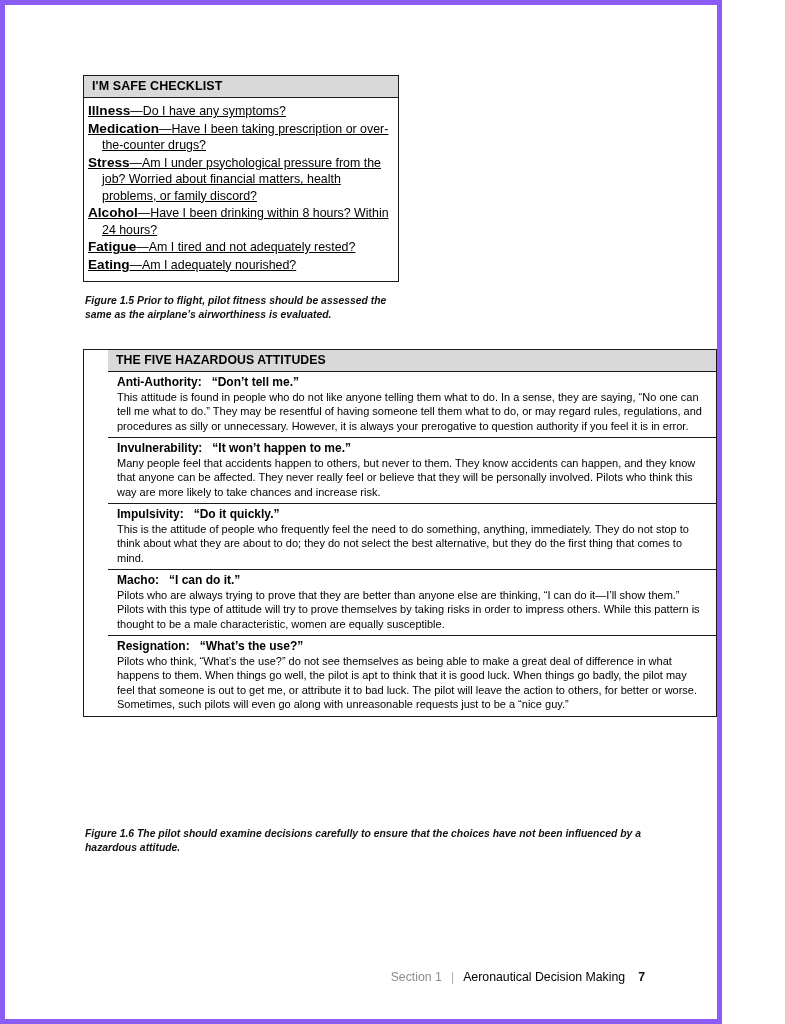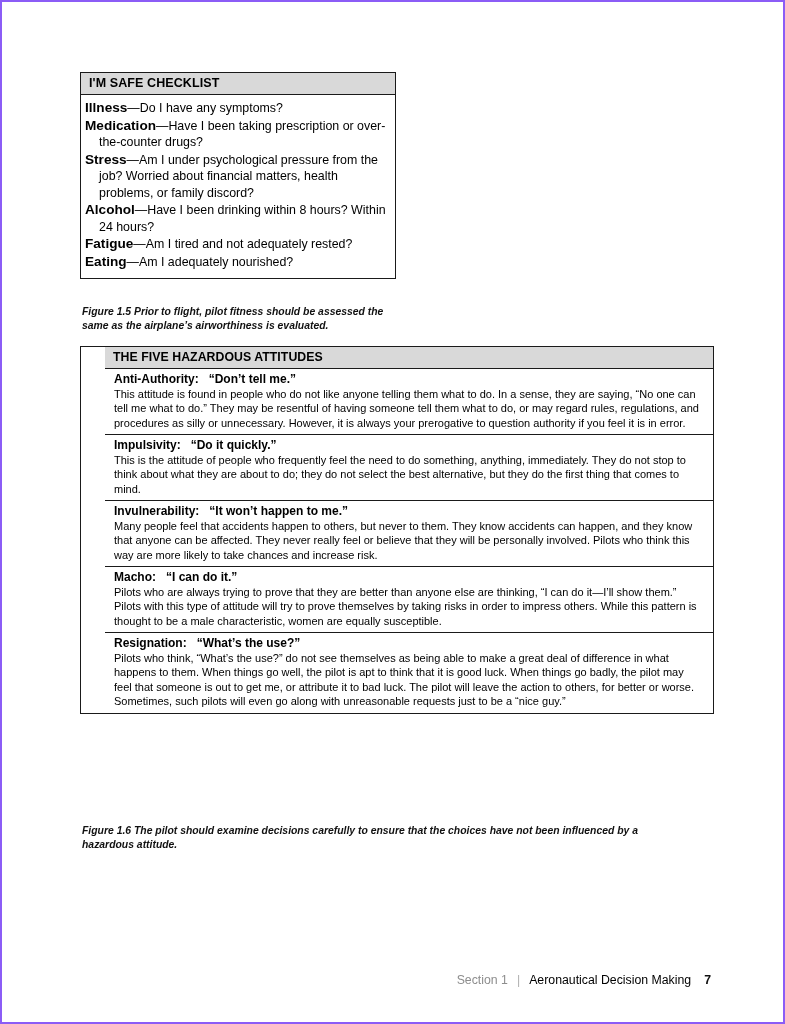--- a/index.html
+++ b/index.html
@@ -7,24 +7,24 @@
     padding: 0;
     background: #ffffff;
   }
   body {
     font-family: "Liberation Sans", sans-serif;
     color: #000000;
   }
 
   .page {
     position: relative;
-    width: 785px;
+    width: 722px;
     height: 1024px;
     background: #ffffff;
-    border: 2px solid #8b5cf6;
+    border: 5px solid #8b5cf6;
     box-sizing: border-box;
     overflow: hidden;
   }
 
   
   .checklist-box {
     position: absolute;
     left: 78px;
     top: 70px;
     width: 316px;
@@ -42,20 +42,21 @@
   }
   .checklist-body {
     padding: 5px 8px 7px 8px;
   }
   .checklist-item {
     font-size: 12.8px;
     line-height: 1.23;
     margin-bottom: 1px;
     text-indent: 0;
     padding-left: 10px;
+    text-decoration: underline;
   }
   .checklist-item .term {
     font-weight: bold;
     font-size: 13.6px;
     margin-left: -14px;
   }
   .checklist-item .dash {
     font-size: 12.4px;
   }
   .checklist-item .desc {
@@ -64,21 +65,21 @@
 
   
   .figure-caption {
     position: absolute;
     font-style: italic;
     font-weight: bold;
     font-size: 10.4px;
     line-height: 1.38;
     color: #111111;
   }
-  #caption-1-5 { left: 80px; top: 303px; width: 330px; }
+  #caption-1-5 { left: 80px; top: 289px; width: 330px; }
   #caption-1-6 { left: 80px; top: 822px; width: 600px; }
 
   
   .attitudes-box {
     position: absolute;
     left: 78px;
     top: 344px;
     width: 634px;
     border: 1.5px solid #1a1a1a;
     box-sizing: border-box;
@@ -182,30 +183,30 @@
 
     <div class="attitude-row">
       <div class="attitude-title">
         <span>Anti-Authority:</span><span class="quote">“Don’t tell me.”</span>
       </div>
       <div class="attitude-text">This attitude is found in people who do not like anyone telling them what to do. In a sense, they are saying, “No one can tell me what to do.” They may be resentful of having someone tell them what to do, or may regard rules, regulations, and procedures as silly or unnecessary. However, it is always your prerogative to question authority if you feel it is in error.</div>
     </div>
 
     <div class="attitude-row">
       <div class="attitude-title">
+        <span>Invulnerability:</span><span class="quote">“It won’t happen to me.”</span>
+      </div>
+      <div class="attitude-text">Many people feel that accidents happen to others, but never to them. They know accidents can happen, and they know that anyone can be affected. They never really feel or believe that they will be personally involved. Pilots who think this way are more likely to take chances and increase risk.</div>
+    </div>
+
+    <div class="attitude-row">
+      <div class="attitude-title">
         <span>Impulsivity:</span><span class="quote">“Do it quickly.”</span>
       </div>
       <div class="attitude-text">This is the attitude of people who frequently feel the need to do something, anything, immediately. They do not stop to think about what they are about to do; they do not select the best alternative, but they do the first thing that comes to mind.</div>
-    </div>
-
-    <div class="attitude-row">
-      <div class="attitude-title">
-        <span>Invulnerability:</span><span class="quote">“It won’t happen to me.”</span>
-      </div>
-      <div class="attitude-text">Many people feel that accidents happen to others, but never to them. They know accidents can happen, and they know that anyone can be affected. They never really feel or believe that they will be personally involved. Pilots who think this way are more likely to take chances and increase risk.</div>
     </div>
 
     <div class="attitude-row">
       <div class="attitude-title">
         <span>Macho:</span><span class="quote">“I can do it.”</span>
       </div>
       <div class="attitude-text">Pilots who are always trying to prove that they are better than anyone else are thinking, “I can do it—I’ll show them.” Pilots with this type of attitude will try to prove themselves by taking risks in order to impress others. While this pattern is thought to be a male characteristic, women are equally susceptible.</div>
     </div>
 
     <div class="attitude-row">

